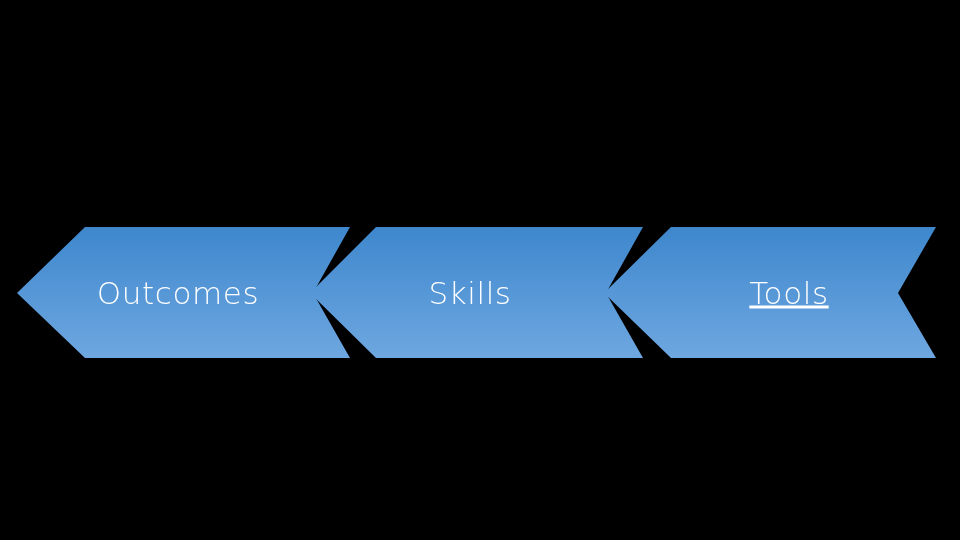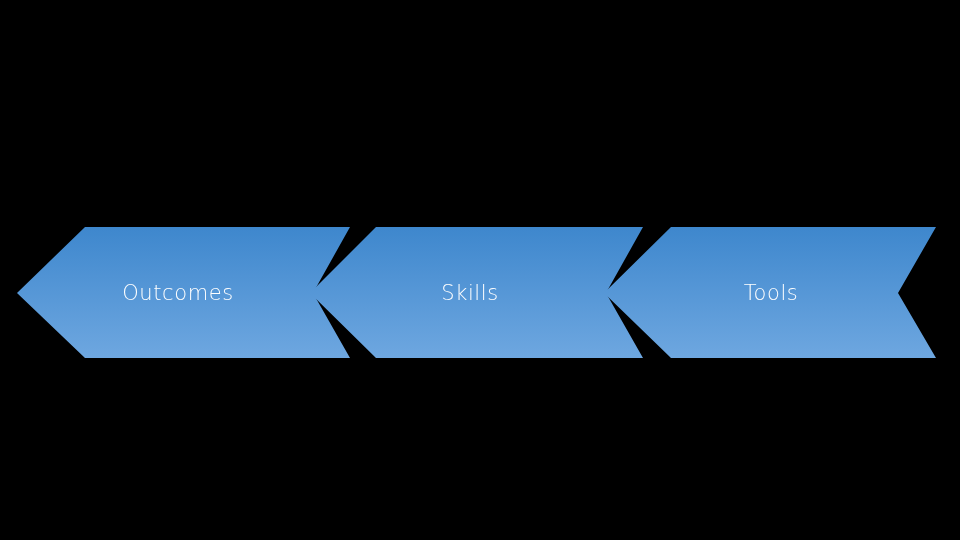--- a/index.html
+++ b/index.html
@@ -28,21 +28,21 @@
   }
   .chevron-group {
     position: absolute;
     left: 0;
     top: 0;
   }
   .chevron-label {
     position: absolute;
     color: #FFFFFF;
     font-family: "DejaVu Sans", sans-serif;
-    font-size: 21px;
+    font-size: 31px;
     font-weight: 300;
     letter-spacing: 0.6px;
     line-height: 1;
     white-space: nowrap;
     text-align: center;
     -webkit-font-smoothing: antialiased;
     transform: translate(-50%, -50%);
     pointer-events: none;
   }
   svg.flow-svg {
@@ -69,17 +69,17 @@
       <polygon fill="url(#chevGrad)" points="376,227 643,227 606,293 643,358 376,358 310,293"></polygon>
 
       <polygon fill="url(#chevGrad)" points="671,227 936,227 898,293 936,358 671,358 604,293"></polygon>
     </svg>
 
     <div class="chevron-group">
       <div class="chevron-label" style="left:178px; top:293px;">Outcomes</div>
 
       <div class="chevron-label" style="left:470px; top:293px;">Skills</div>
 
-      <div class="chevron-label" style="left:771px; top:293px;">Tools</div>
+      <div class="chevron-label" style="left:789px; top:293px;text-decoration:underline;">Tools</div>
     </div>
 
   </div>
 </div>
 
 </body></html>

